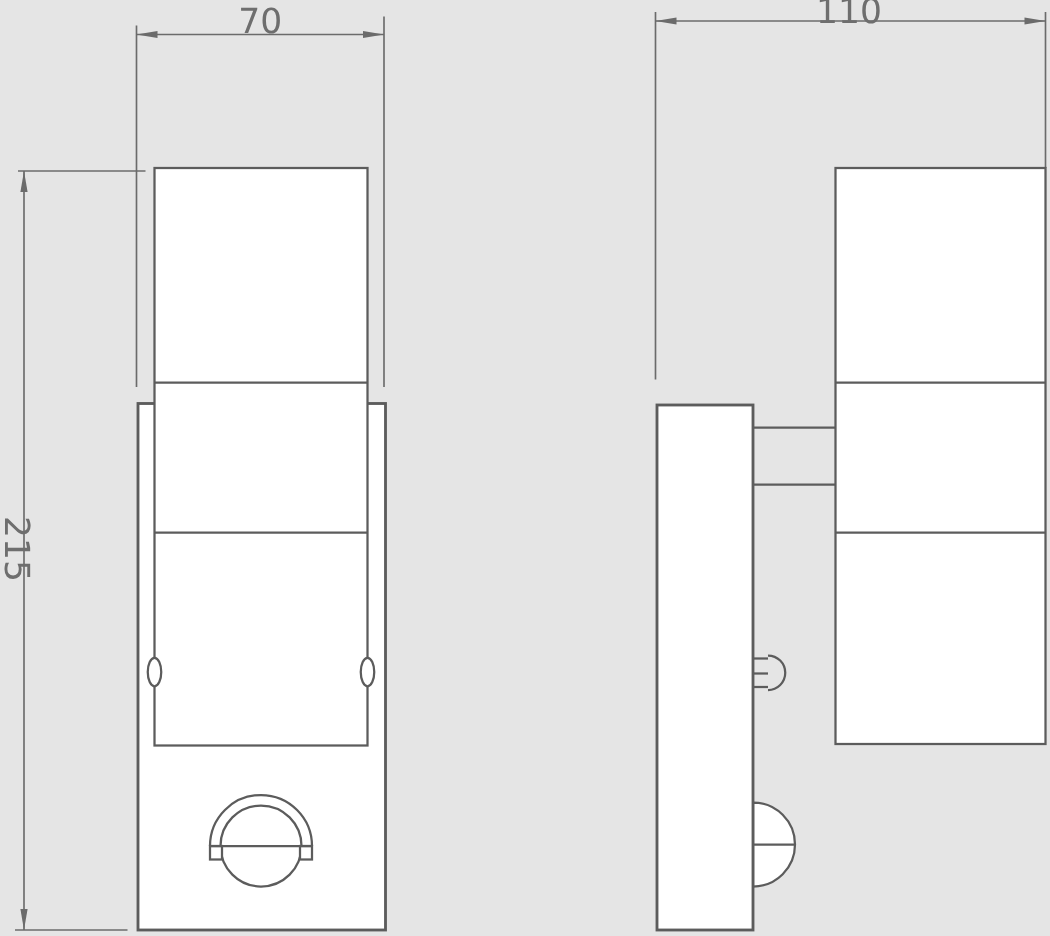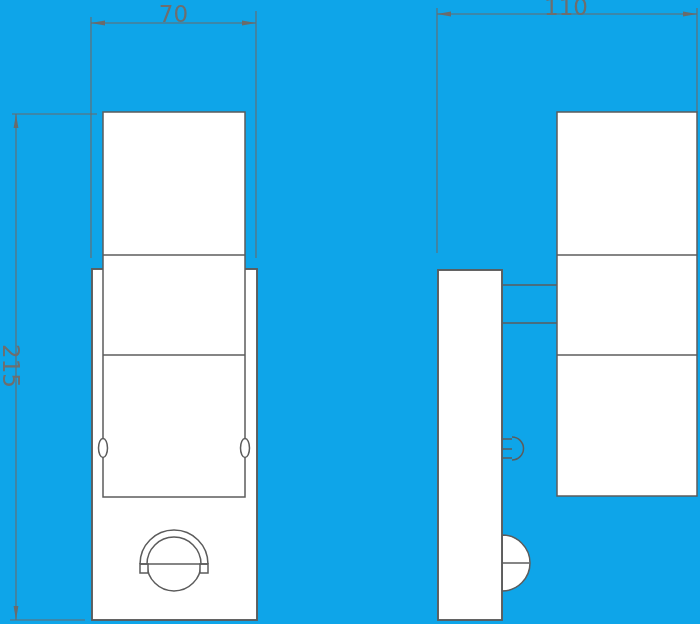--- a/index.html
+++ b/index.html
@@ -4,21 +4,21 @@
 <style>
   html, body {
     margin: 0;
     padding: 0;
     background: #ffffff;
   }
   .canvas {
     position: relative;
     width: 700px;
     height: 624px;
-    background: #0ea5e9;
+    background: #e5e5e5;
     overflow: hidden;
   }
   svg { display: block; }
   .dim-text {
     font-family: "DejaVu Sans", sans-serif;
     font-size: 23px;
     font-weight: 400;
     fill: #6e6e6e;
   }
   .outline  { stroke: #5c5c5c; stroke-width: 1.5; fill: none; }

